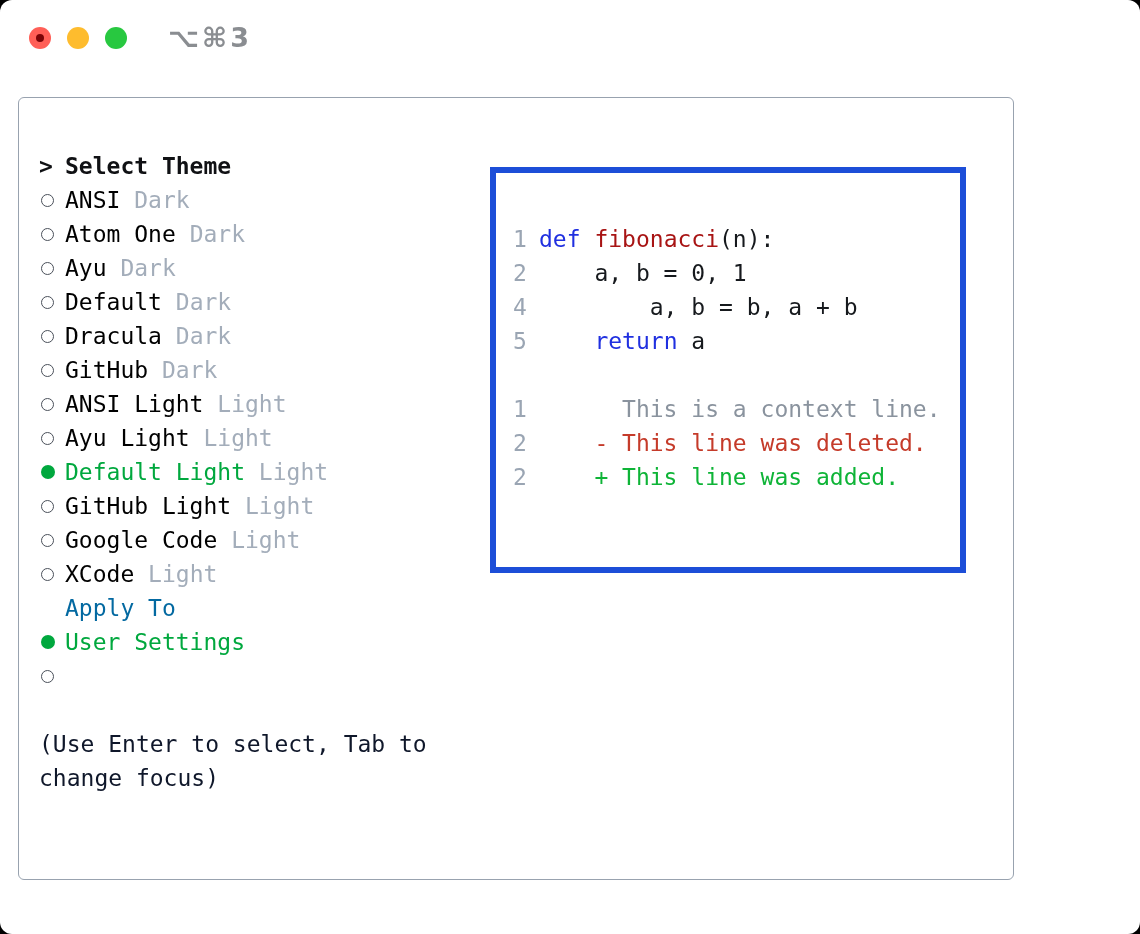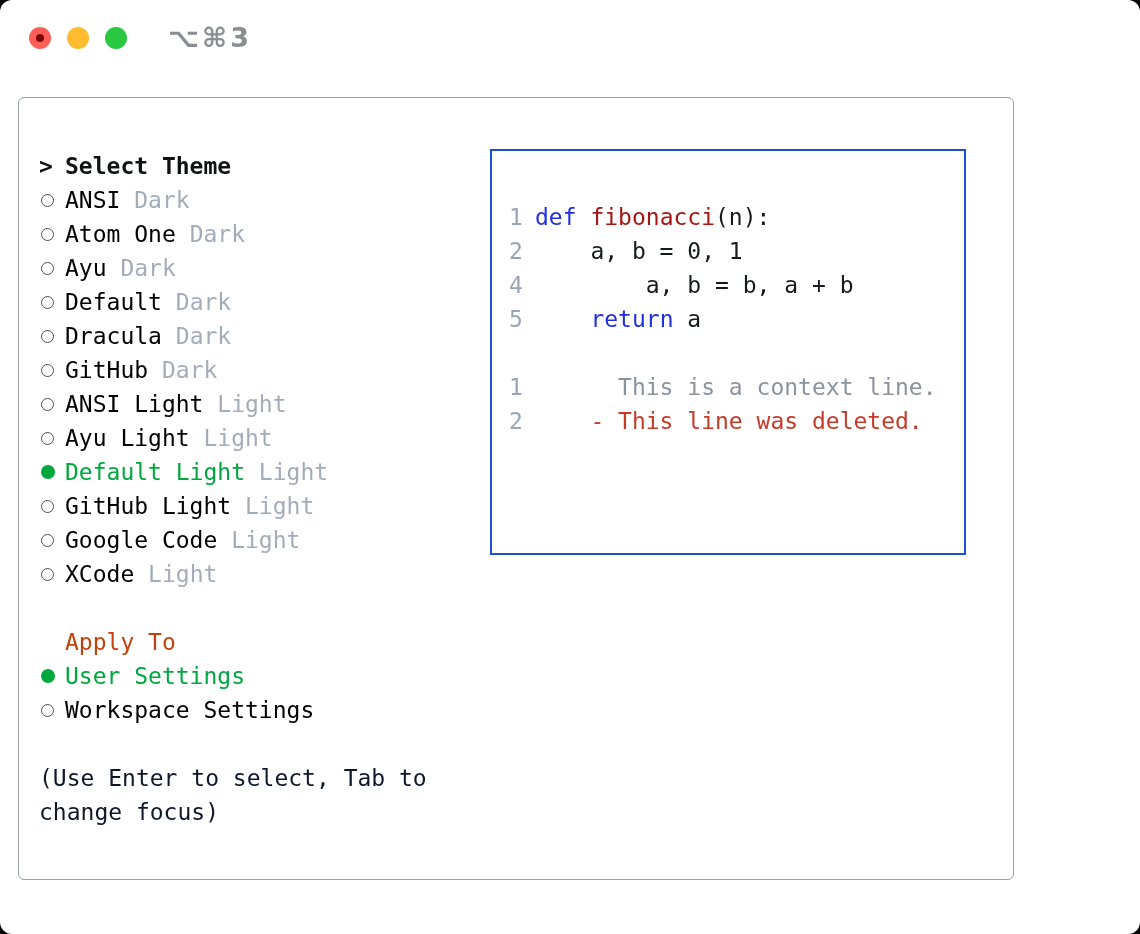--- a/index.html
+++ b/index.html
@@ -29,29 +29,29 @@
 
   .row{display:flex;align-items:center;height:34px;white-space:pre;}
   .marker-col{display:inline-flex;align-items:center;width:26px;flex-shrink:0;}
   .list-header{font-weight:bold;color:#101114;}
   .chevron{font-weight:bold;color:#101114;}
   .radio{width:13px;height:13px;border-radius:50%;border:1.5px solid #4a505a;box-sizing:border-box;margin-left:2px;}
   .radio.sel{border:none;background:#00a83e;width:14px;height:14px;}
   .item-name{color:#000000;}
   .item.selected .item-name{color:#00a83e;}
   .item-variant{color:#a3adba;margin-left:13.85px;}
-  .apply-header{margin-top:34px;color:#c2410c;}
+  .apply-header{color:#0369a1;}
   .apply-header .hdr-ind{display:inline-block;width:26px;}
   .hint{margin-top:34px;color:#0f172a;max-width:29ch;white-space:normal;}
 
   
   .preview-header{font-weight:bold;color:#101114;height:34px;line-height:34px;}
   .preview-box{
-    margin-left:7px;width:476px;height:406px;box-sizing:border-box;
-    border:2px solid #1d4ed8;padding:49px 0 0 17px;overflow:hidden;
+    margin-top:18px;margin-left:7px;width:476px;height:406px;box-sizing:border-box;
+    border:6px solid #1d4ed8;padding:49px 0 0 17px;overflow:hidden;
   }
   .code-line{white-space:pre;height:34px;line-height:34px;}
   .lineno{display:inline-block;width:14px;margin-right:12px;color:#9aa5b3;}
   .seg-keyword{color:#2030e0;}
   .seg-function{color:#a81414;}
   .seg-plain{color:#16191d;}
   .seg-context{color:#8a939e;}
   .seg-deleted{color:#c53b2a;}
   .seg-added{color:#0eb437;}
 </style>
@@ -90,33 +90,34 @@
           <div class="row item"><span class="marker-col"><span class="radio"></span></span><span class="item-name">XCode</span><span class="item-variant">Light</span></div>
         </div>
 
       <div class="row apply-header">
         <span class="hdr-ind"></span>
         <span>Apply To</span>
       </div>
 
       <div id="apply-list">
           <div class="row item selected"><span class="marker-col"><span class="radio sel"></span></span><span class="item-name">User Settings</span></div>
-          <div class="row item"><span class="marker-col"><span class="radio"></span></span><span class="item-name">Workspace Settings</span></div>
+          <div class="row item"><span class="marker-col"><span class="radio"></span></span></div>
         </div>
 
       <div class="hint">(Use Enter to select, Tab to change focus)</div>
     </div>
 
     <div class="right-col">
       <div class="preview-box">
         <div id="code">
             <div class="code-line"><span class="lineno">1</span><span class="seg-keyword">def </span><span class="seg-function">fibonacci</span><span class="seg-plain">(n):</span></div>
             <div class="code-line"><span class="lineno">2</span><span class="seg-plain">    a, b = 0, 1</span></div>
             <div class="code-line"><span class="lineno">4</span><span class="seg-plain">        a, b = b, a + b</span></div>
             <div class="code-line"><span class="lineno">5</span><span class="seg-plain">    </span><span class="seg-keyword">return</span><span class="seg-plain"> a</span></div>
             <div class="code-line"><span class="lineno"></span></div>
             <div class="code-line"><span class="lineno">1</span><span class="seg-context">      This is a context line.</span></div>
             <div class="code-line"><span class="lineno">2</span><span class="seg-deleted">    - This line was deleted.</span></div>
+            <div class="code-line"><span class="lineno">2</span><span class="seg-added">    + This line was added.</span></div>
           </div>
       </div>
     </div>
   </div>
 </div>
 
 </body></html>

